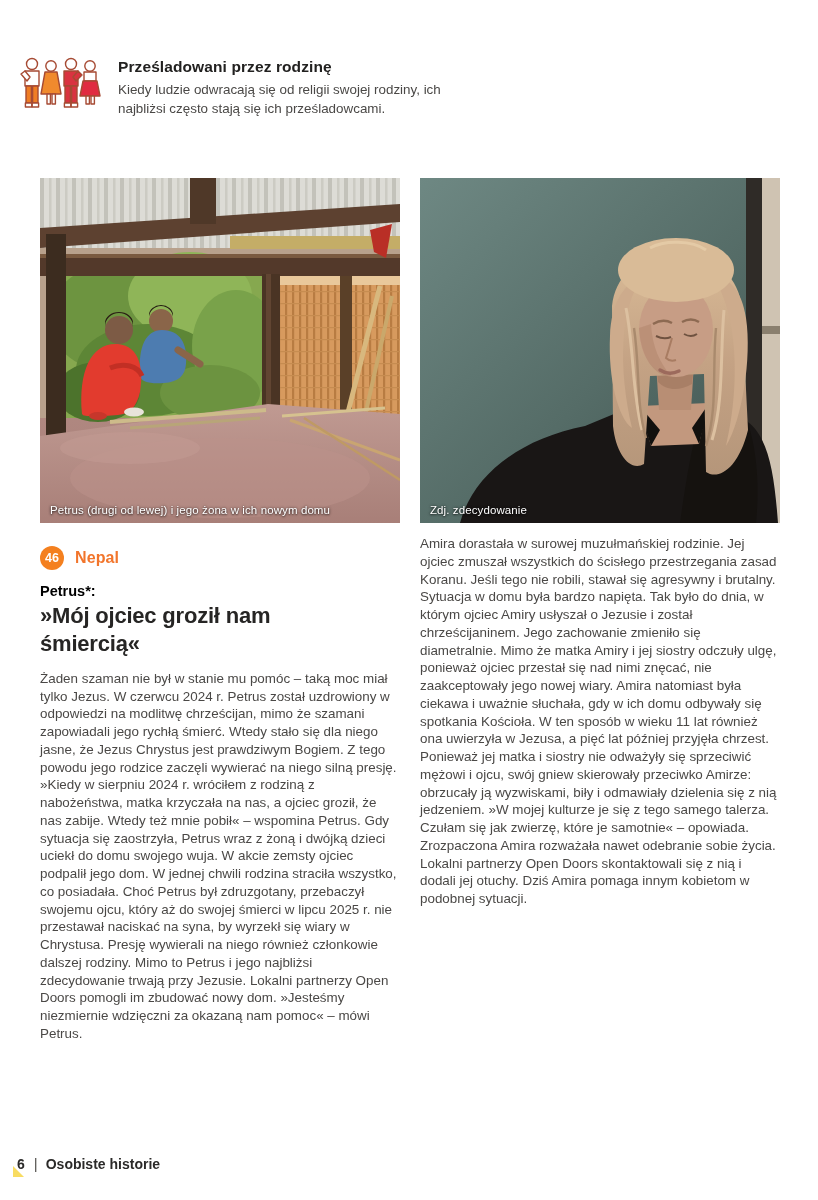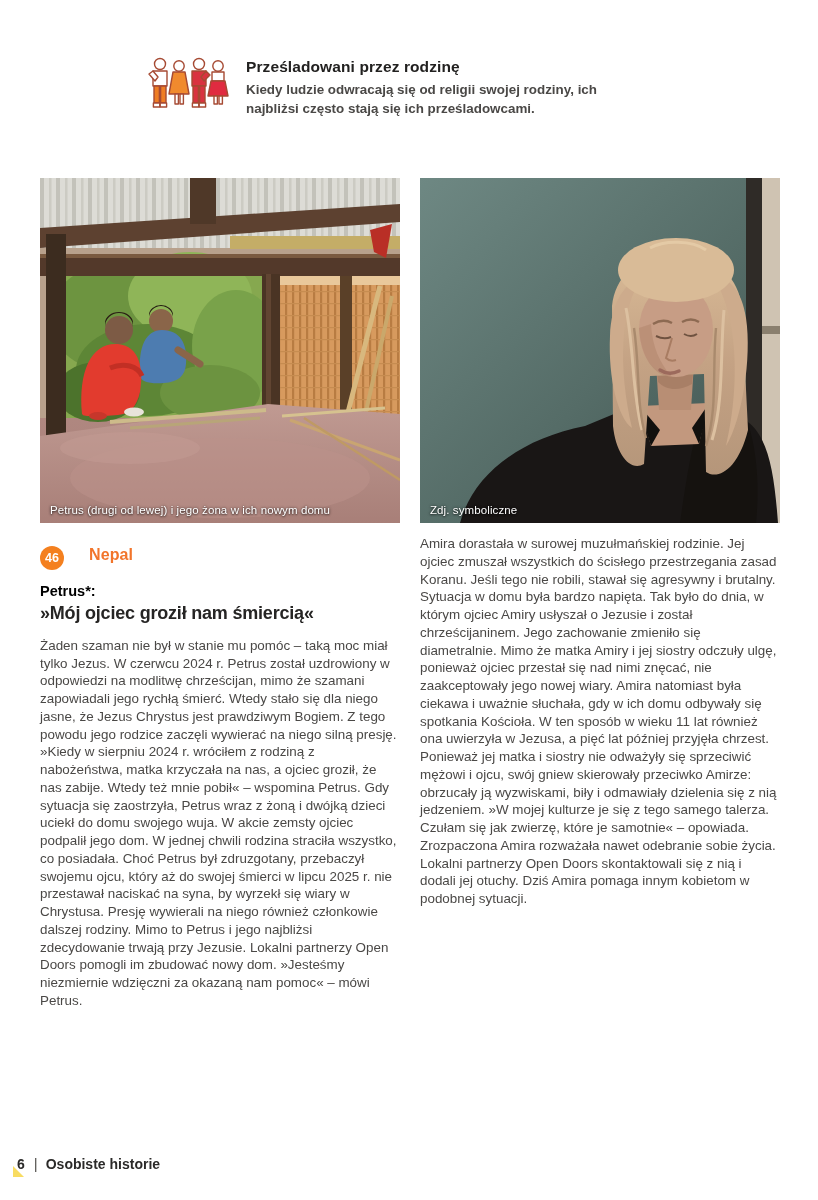--- a/index.html
+++ b/index.html
@@ -2,43 +2,43 @@
 <html lang="pl"><head>
 <meta charset="utf-8">
 <style>
   html,body{margin:0;padding:0;}
   body{
     width:818px;height:1200px;position:relative;background:#ffffff;
     font-family:"Liberation Sans","DejaVu Sans",sans-serif;
     color:#2e2d2b;overflow:hidden;
   }
   
-  .header{position:absolute;top:56px;left:18px;display:flex;gap:16px;width:600px;justify-content:flex-end;}
+  .header{position:absolute;top:56px;left:18px;display:flex;gap:16px;width:600px;}
   .header-icon{flex:0 0 auto;width:84px;height:66px;}
   .header-text{margin-top:2px;width:372px;}
   .header-title{font-size:15.5px;font-weight:bold;letter-spacing:.1px;color:#222120;}
-  .header-desc{margin-top:5px;font-size:13.4px;line-height:1.38;color:#4a4846;font-weight:bold;}
+  .header-desc{margin-top:5px;font-size:13.4px;line-height:1.38;color:#4a4846;}
   
   .columns{position:absolute;top:178px;left:40px;width:740px;display:grid;
            grid-template-columns:360px 360px;column-gap:20px;}
   .photo{position:relative;width:360px;height:345px;overflow:hidden;background:#0369a1;}
   .photo svg{display:block;width:360px;height:345px;}
   .photo-caption{
     position:absolute;left:10px;bottom:7px;font-size:11.5px;color:#ffffff;
     text-shadow:0 0 3px rgba(0,0,0,.65),0 1px 2px rgba(0,0,0,.5);letter-spacing:.1px;
   }
-  .marker-row{display:flex;align-items:flex-start;gap:25px;margin-top:23px;height:24px;}
+  .marker-row{display:flex;align-items:center;gap:11px;margin-top:23px;height:24px;}
   .badge{
     width:24px;height:24px;border-radius:50%;background:#f4801f;
     color:#fff;font-weight:bold;font-size:12.5px;line-height:24px;text-align:center;
     flex:0 0 auto;
   }
   .region{font-size:16px;font-weight:bold;color:#f2752b;letter-spacing:.1px;}
   .person{margin-top:13px;font-size:14.5px;font-weight:bold;color:#000000;}
-  .quote{margin-top:3px;font-size:18px;font-weight:bold;line-height:1.27;
+  .quote{margin-top:3px;font-size:22px;font-weight:bold;line-height:1.27;
          color:#262524;letter-spacing:-.2px;max-width:312px;}
   .body-text{margin-top:12px;width:360px;font-size:13.4px;line-height:1.325;
              color:#4a4846;text-align:left;}
   
   .footer{position:absolute;left:16px;top:1156px;display:flex;align-items:center;gap:8px;
           font-size:14px;font-weight:bold;color:#2b2a29;}
   .pagenum{position:relative;padding:0 1px;}
   .corner-accent{position:absolute;left:-3px;bottom:-5px;width:11px;height:11px;
           background:#f8dc62;clip-path:polygon(0 0,0 100%,100% 100%);z-index:-1;}
   .footer-divider{font-weight:normal;color:#55534f;font-size:15px;margin-top:-1px;}
@@ -219,21 +219,21 @@
 
         <path d="M222,100 C200,130 198,190 212,250 C198,240 188,200 190,158 C191,126 204,104 222,100 Z" fill="#cdab8c"></path>
         <path d="M290,96 C316,126 322,200 306,268 C322,242 332,180 326,140 C322,112 308,98 290,96 Z" fill="#cdab8c"></path>
         <ellipse cx="256" cy="92" rx="58" ry="32" fill="#d9bb97"></ellipse>
         <path d="M206,130 C214,170 212,214 222,252" stroke="#dcc0a0" stroke-width="3" fill="none"></path>
         <path d="M304,132 C300,176 304,222 292,262" stroke="#dcc0a0" stroke-width="3" fill="none"></path>
         <path d="M214,150 C220,190 216,226 226,260" stroke="#a98a6d" stroke-width="2.4" fill="none"></path>
         <path d="M296,150 C292,192 298,230 286,268" stroke="#a98a6d" stroke-width="2.4" fill="none"></path>
         <path d="M230,70 C244,62 272,62 286,72" stroke="#e4caa6" stroke-width="3" fill="none"></path>
       </svg>
-      <div class="photo-caption">Zdj. symboliczne</div>
+      <div class="photo-caption">Zdj. zdecydowanie</div>
     </div>
     <div class="body-text">Amira dorastała w surowej muzułmańskiej rodzinie. Jej ojciec zmuszał wszystkich do ścisłego przestrzegania zasad Koranu. Jeśli tego nie robili, stawał się agresywny i brutalny. Sytuacja w domu była bardzo napięta. Tak było do dnia, w którym ojciec Amiry usłyszał o Jezusie i został chrześcijaninem. Jego zachowanie zmieniło się diametralnie. Mimo że matka Amiry i jej siostry odczuły ulgę, ponieważ ojciec przestał się nad nimi znęcać, nie zaakceptowały jego nowej wiary. Amira natomiast była ciekawa i uważnie słuchała, gdy w ich domu odbywały się spotkania Kościoła. W ten sposób w wieku 11 lat również ona uwierzyła w Jezusa, a pięć lat później przyjęła chrzest. Ponieważ jej matka i siostry nie odważyły się sprzeciwić mężowi i ojcu, swój gniew skierowały przeciwko Amirze: obrzucały ją wyzwiskami, biły i odmawiały dzielenia się z nią jedzeniem. »W mojej kulturze je się z tego samego talerza. Czułam się jak zwierzę, które je samotnie« – opowiada. Zrozpaczona Amira rozważała nawet odebranie sobie życia. Lokalni partnerzy Open Doors skontaktowali się z nią i dodali jej otuchy. Dziś Amira pomaga innym kobietom w podobnej sytuacji.</div>
   </div>
 
 </div>
 
 <div class="footer">
   <span class="pagenum">
     <span class="corner-accent"></span>
     <span>6</span>

